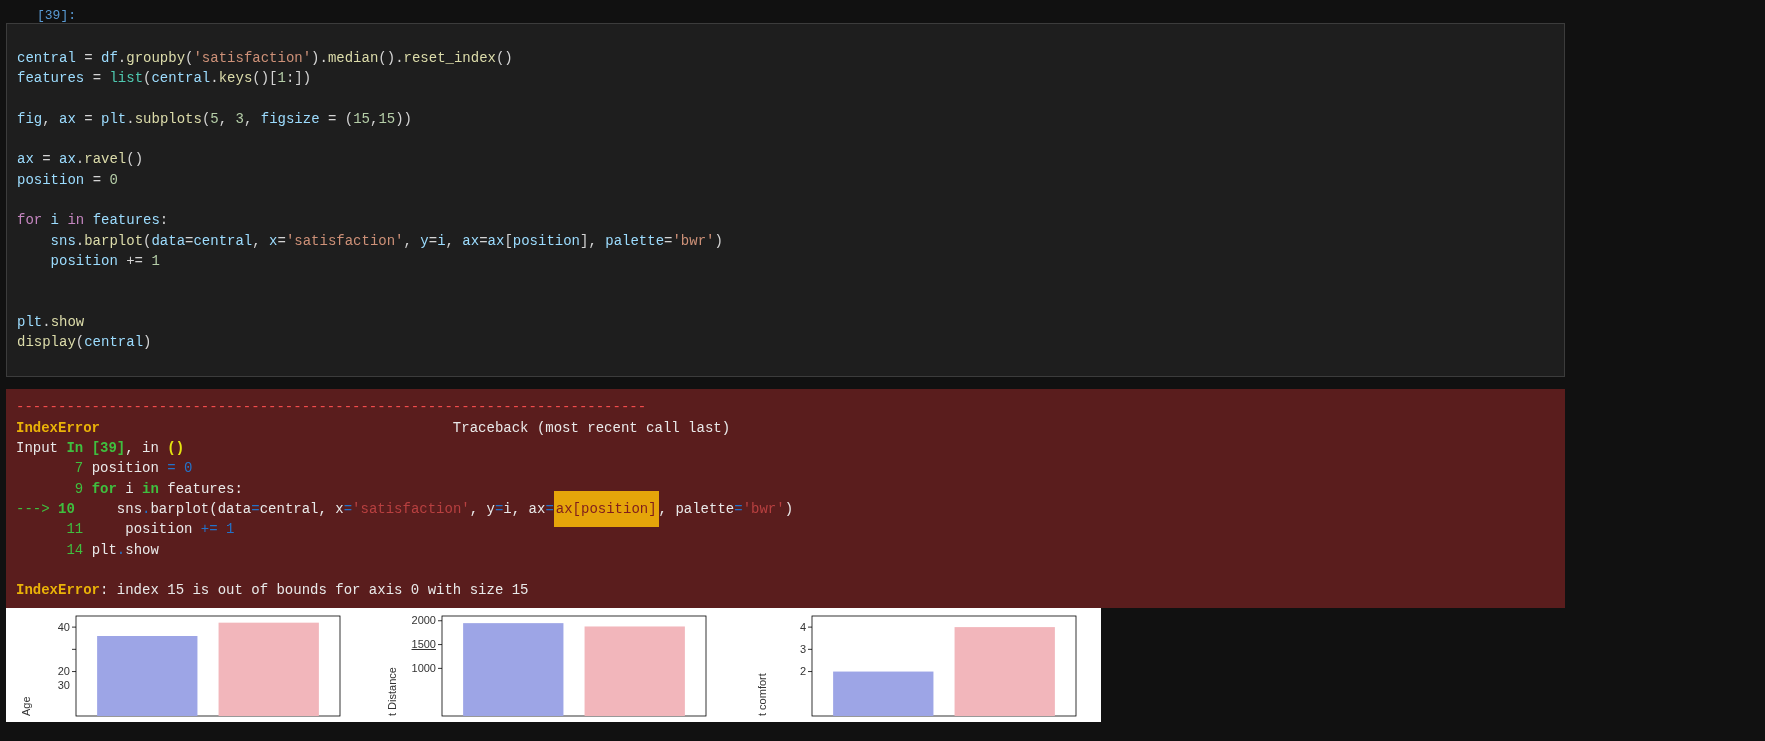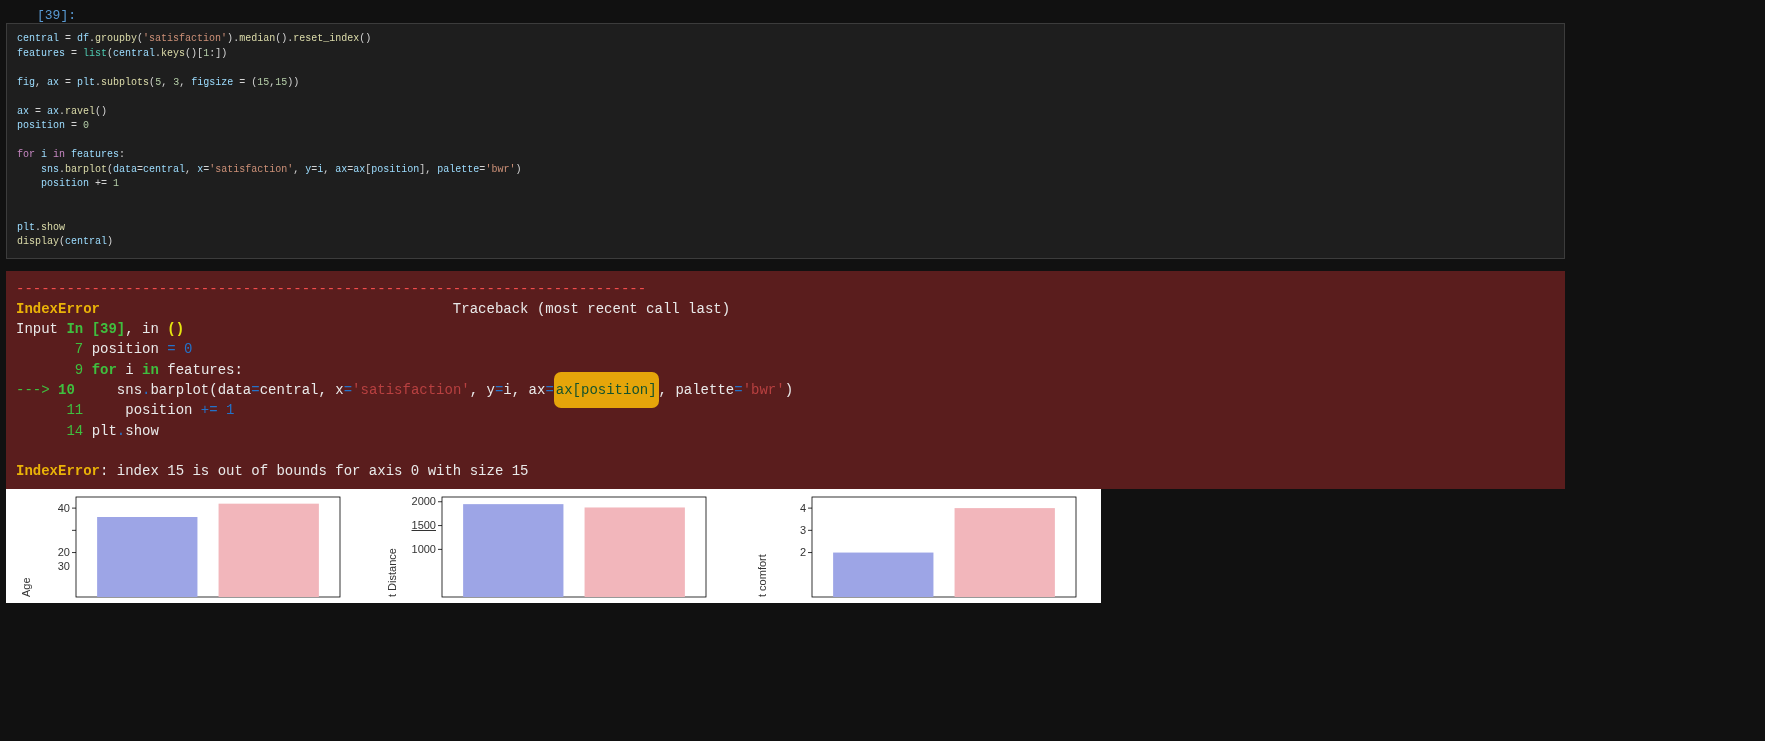--- a/index.html
+++ b/index.html
@@ -34,24 +34,24 @@
     user-select: none;
   }
   .cell-body {
     flex: 1;
     min-width: 0;
     margin-right: 200px;
   }
   .code-area {
     background: #1e1e1e;
     border: 1px solid #3c3c3c;
-    padding: 8px 10px;
+    padding: 24px 10px;
     line-height: 1.45;
     white-space: pre;
-    font-size: 10px;
+    font-size: 14px;
   }
   .output-error {
     background: #5a1d1d;
     padding: 8px 10px;
     line-height: 1.45;
     white-space: pre;
     font-size: 14px;
     color: #e9e9e9;
   }
   .chart-strip {
@@ -69,21 +69,21 @@
   .t-num   { color: #b5cea8; }
   .t-kw2   { color: #c586c0; }
   
   .e-red    { color: #eab308; font-weight: bold; }
   .e-dimred { color: #b84040; }
   .e-green  { color: #3fbf3f; }
   .e-greenb { color: #3fbf3f; font-weight: bold; }
   .e-cyanb  { color: #29b8db; font-weight: bold; }
   .e-yellow { color: #e5e510; font-weight: bold; }
   .e-blue   { color: #2472c8; }
-  .e-hl     { background: #e5a50a; color: #14532d; padding: 10px 2px; border-radius: 7px; }
+  .e-hl     { background: #e5a50a; color: #7f1d1d; padding: 10px 2px; }
   .e-dash   { color: #f14c4c; }
 
   
   .mini {
     position: absolute;
     top: 4px;
     height: 106px;
   }
   .mini svg { display: block; }
   .axis-label {

